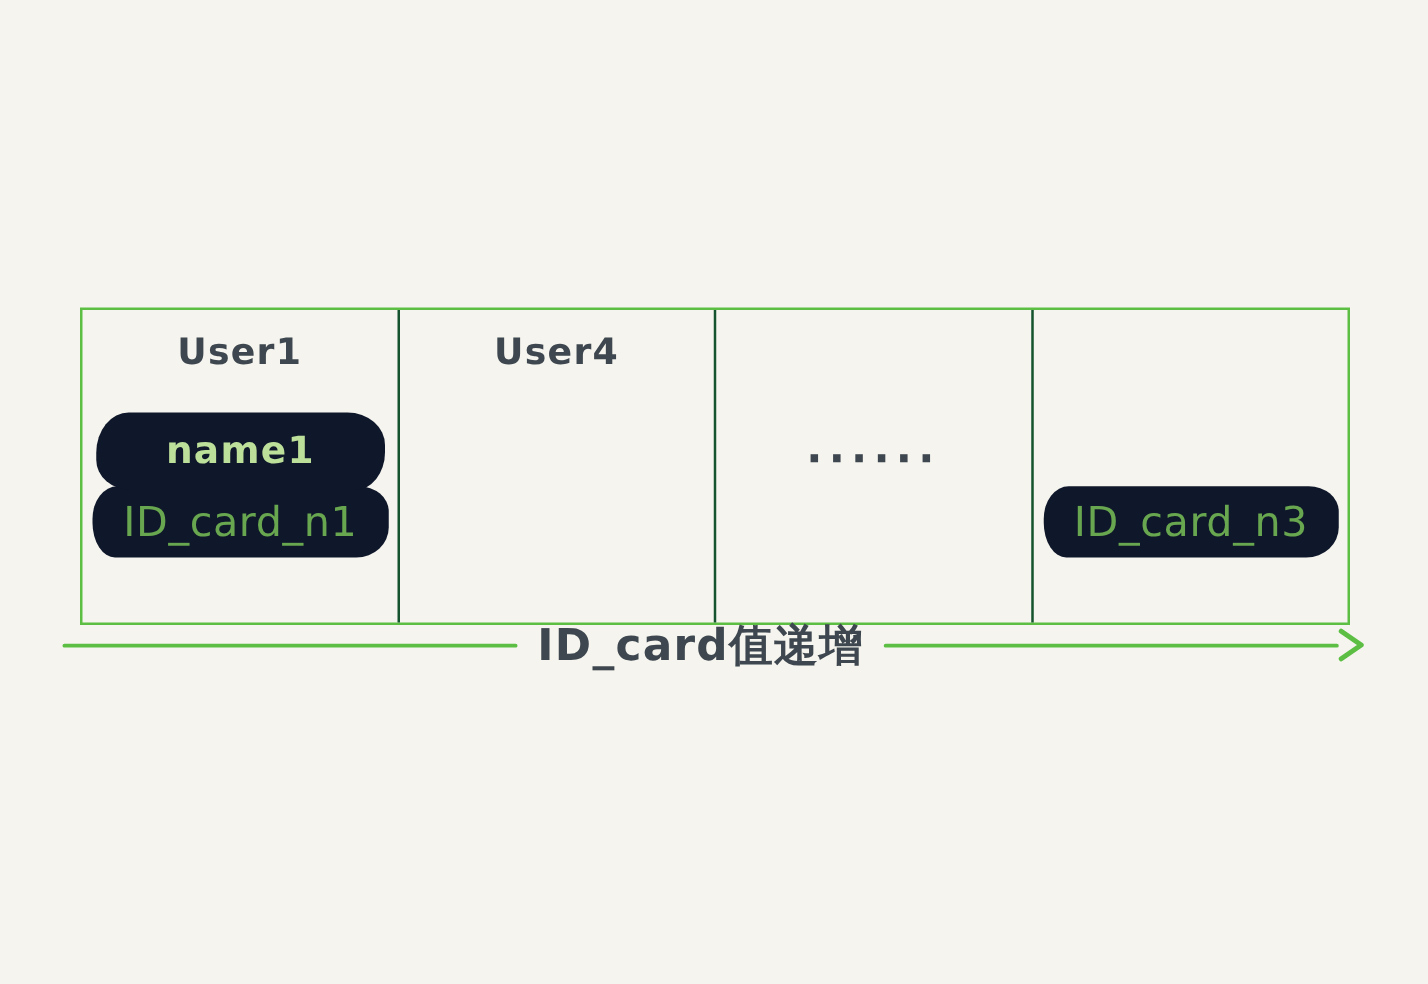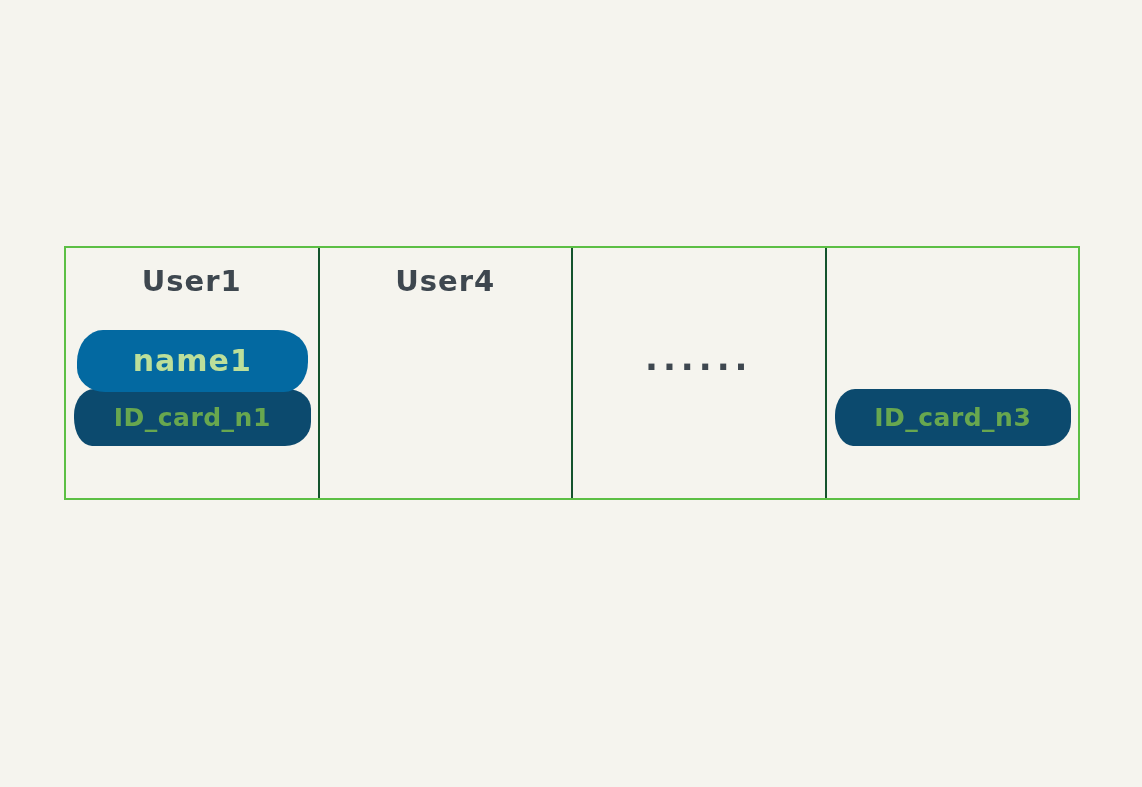--- a/index.html
+++ b/index.html
@@ -51,38 +51,38 @@
     text-align: center;
     box-sizing: border-box;
     white-space: nowrap;
   }
   .pill-name {
     left: 11px;
     right: 10px;
     top: 82px;
     height: 62px;
     line-height: 62px;
-    background: #0369a1;
+    background: #0f172a;
     color: #bcdf9a;
     font-size: 30px;
     font-weight: bold;
     letter-spacing: 1px;
     border-radius: 26px 30px 24px 28px / 32px 26px 30px 24px;
     z-index: 2;
   }
   .pill-idcard {
     left: 8px;
     right: 7px;
     top: 141px;
     height: 57px;
     line-height: 57px;
-    background: #0c4a6e;
+    background: #0f172a;
     color: #68a74f;
-    font-size: 25px;
-    font-weight: bold;
+    font-size: 33px;
+    font-weight: normal;
     letter-spacing: 0.5px;
     border-radius: 20px 24px 26px 18px / 26px 20px 24px 28px;
     z-index: 1;
   }
   .dots {
     position: absolute;
     top: 50%;
     left: 0;
     right: 0;
     transform: translateY(-65%);
@@ -143,14 +143,22 @@
       <div class="dots">······</div>
     </div>
 
 
     <div class="cell">
       <div class="pill pill-idcard">ID_card_n3</div>
     </div>
 
   </div>
 
+  <div class="arrow-row">
+    <div class="arrow-line"></div>
+    <div class="arrow-label">ID_card值递增</div>
+    <div class="arrow-line"></div>
+    <svg class="arrow-head" width="26" height="34" viewBox="0 0 26 34" aria-hidden="true">
+      <polyline points="5,6 21,17 5,28" fill="none" stroke="#5cbf44" stroke-width="4" stroke-linecap="round" stroke-linejoin="round"></polyline>
+    </svg>
+  </div>
 
 </div>
 
 </body></html>

